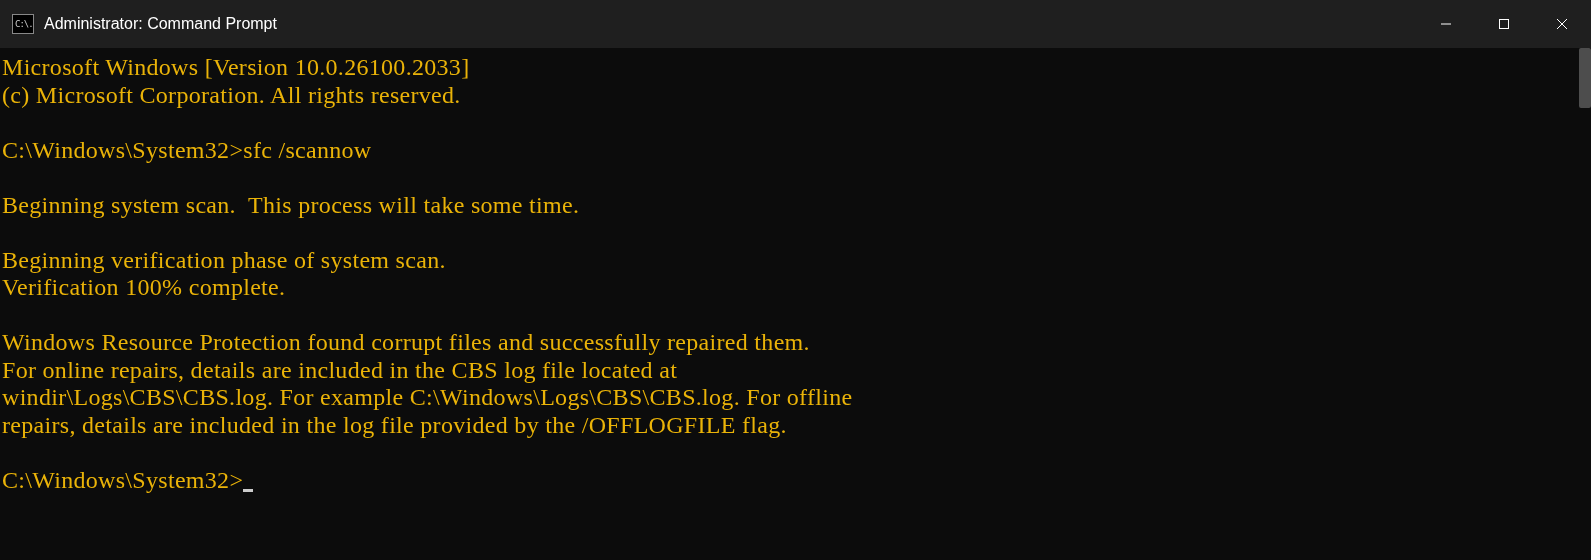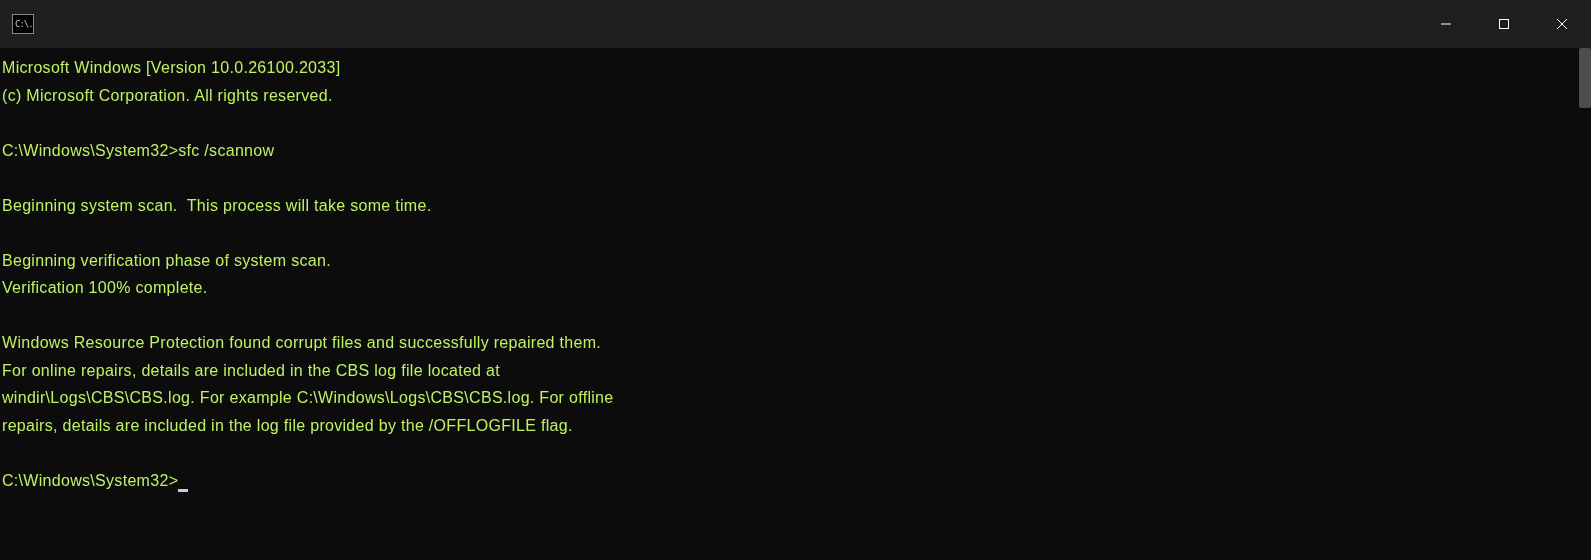--- a/index.html
+++ b/index.html
@@ -63,25 +63,25 @@
       cursor: pointer;
     }
     .terminal-area {
       position: relative;
       width: 100%;
       height: calc(100% - 48px);
       background: #0c0c0c;
       padding: 6px 2px;
     }
     .terminal-content {
-      color: #bef264;
-      font-size: 16px;
+      color: #eab308;
+      font-size: 24px;
       line-height: 27.5px;
       white-space: pre-wrap;
-      font-family: Liberation Sans, sans-serif;
+      font-family: Liberation Serif, serif;
       letter-spacing: 0.3px;
     }
     .scrollbar {
       position: absolute;
       right: 0;
       top: 48px;
       width: 12px;
       height: 60px;
       background: #4d4d4d;
       border-radius: 2px;
@@ -99,20 +99,21 @@
     }
   </style>
 </head>
 <body>
 
 <div class="titlebar">
   <div class="titlebar-left">
     <div class="app-icon">
       <span class="app-icon-inner">C:\.</span>
     </div>
+    <span>Administrator: Command Prompt</span>
   </div>
   <div class="window-controls">
     <div class="window-control">
       <svg width="12" height="12" viewBox="0 0 12 12">
         <line x1="1" y1="6" x2="11" y2="6" stroke="#ffffff" stroke-width="1"></line>
       </svg>
     </div>
     <div class="window-control">
       <svg width="12" height="12" viewBox="0 0 12 12">
         <rect x="1.5" y="1.5" width="9" height="9" stroke="#ffffff" stroke-width="1" fill="none"></rect>

